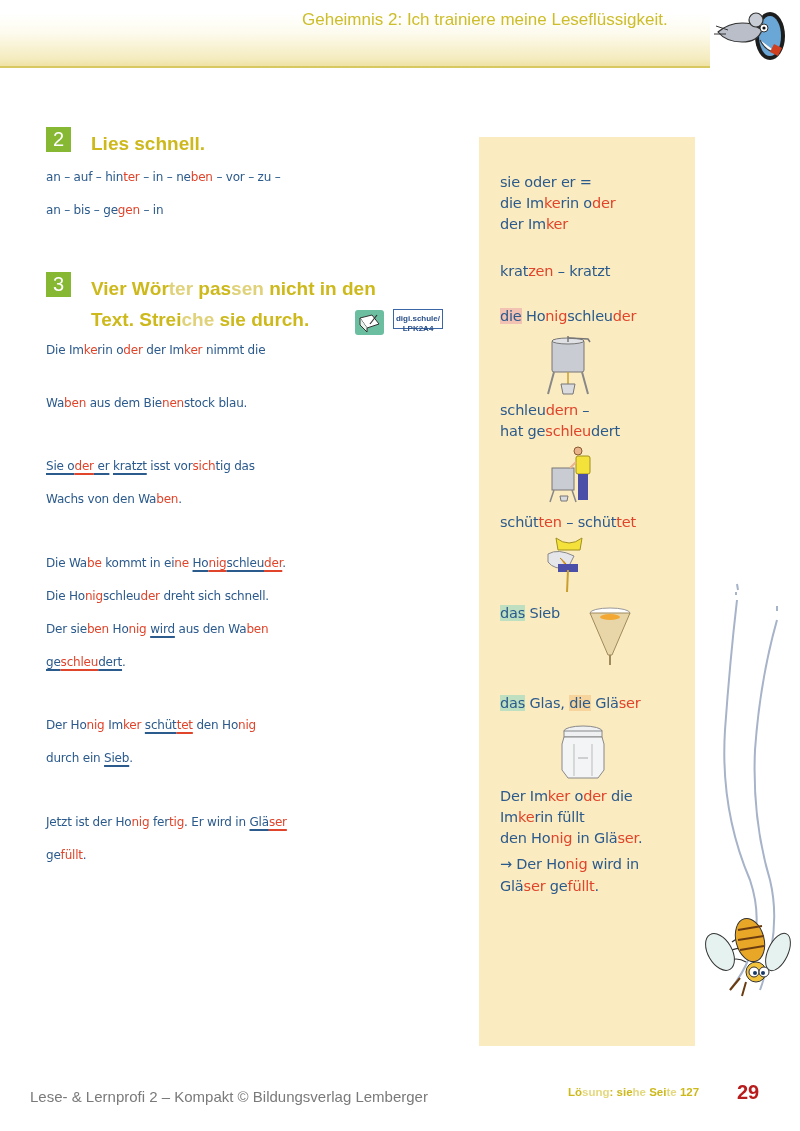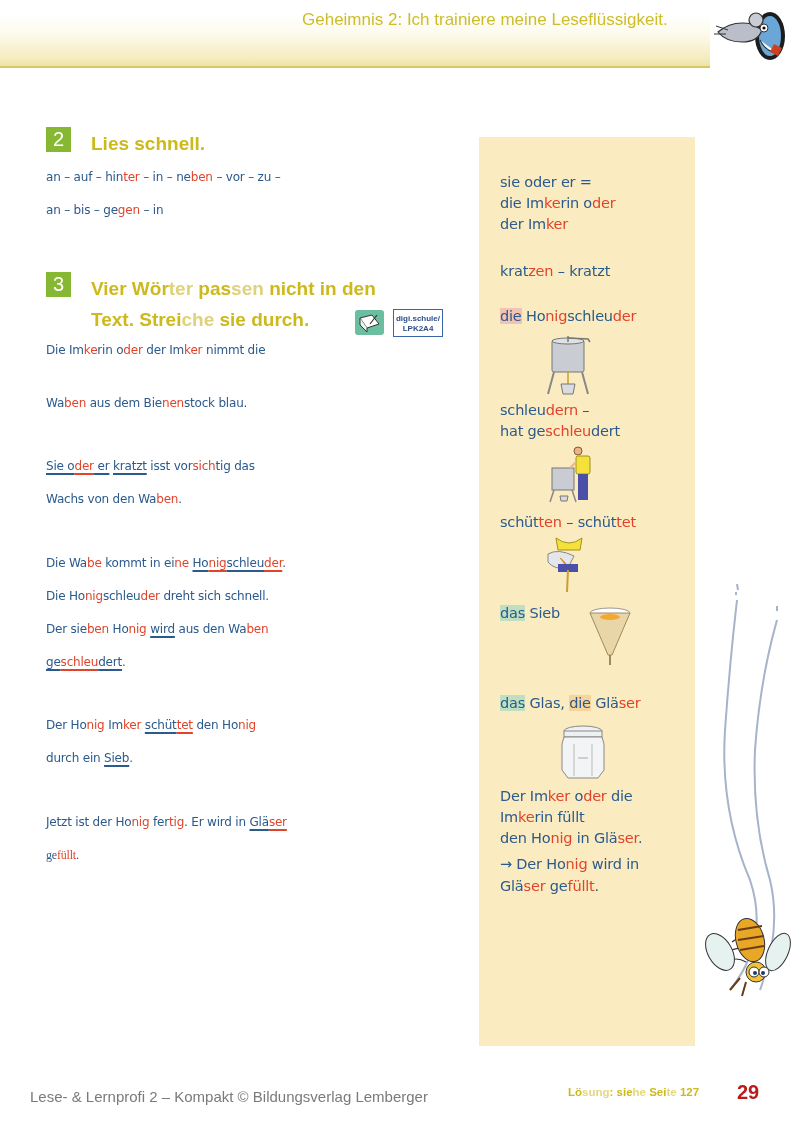--- a/index.html
+++ b/index.html
@@ -32,21 +32,21 @@
       font-size: 12px; color: #2b5a8c; white-space: nowrap; letter-spacing: -0.2px;
     }
     .r { color: #e0442a; }
     .u { text-decoration: underline; text-decoration-thickness: 1.5px; text-underline-offset: 3px; }
 
     .icon-tablet {
       position: absolute; left: 355px; top: 310px; width: 29px; height: 25px;
       background: #6cbea1; border-radius: 3px;
     }
     .icon-link {
-      position: absolute; left: 393px; top: 309px; width: 50px; height: 28px;
+      position: absolute; left: 393px; top: 309px; width: 50px; height: 20px;
       border: 1px solid #3a66a6; background: #fff; color: #2a4f8a;
       font-family: "Liberation Sans", sans-serif; font-size: 8px; line-height: 10px;
       text-align: center; padding-top: 4px; font-weight: bold;
     }
 
     .side-panel {
       position: absolute; left: 479px; top: 137px; width: 216px; height: 909px;
       background: #fbebc0;
     }
     .sp {
@@ -119,21 +119,21 @@
     <div class="line" style="top: 396px;"><span>Wa</span><span class="r">ben</span><span> aus dem Bie</span><span class="r">nen</span><span>stock blau.</span></div>
     <div class="line" style="top: 459px;"><span class="u">Sie o</span><span class="u r">der</span><span class="u"> er</span><span> </span><span class="u">kratzt</span><span> isst vor</span><span class="r">sich</span><span>tig das</span></div>
     <div class="line" style="top: 492px;"><span>Wachs von den Wa</span><span class="r">ben</span><span>.</span></div>
     <div class="line" style="top: 556px;"><span>Die Wa</span><span class="r">be</span><span> kommt in ei</span><span class="r">ne</span><span> </span><span class="u">Ho</span><span class="u r">nig</span><span class="u">schleu</span><span class="u r">der</span><span>.</span></div>
     <div class="line" style="top: 589px;"><span>Die Ho</span><span class="r">nig</span><span>schleu</span><span class="r">der</span><span> dreht sich schnell.</span></div>
     <div class="line" style="top: 622px;"><span>Der sie</span><span class="r">ben</span><span> Ho</span><span class="r">nig</span><span> </span><span class="u">wird</span><span> aus den Wa</span><span class="r">ben</span></div>
     <div class="line" style="top: 655px;"><span class="u">ge</span><span class="u r">schleu</span><span class="u">dert</span><span>.</span></div>
     <div class="line" style="top: 718px;"><span>Der Ho</span><span class="r">nig</span><span> Im</span><span class="r">ker</span><span> </span><span class="u">schüt</span><span class="u r">tet</span><span> den Ho</span><span class="r">nig</span></div>
     <div class="line" style="top: 751px;"><span>durch ein </span><span class="u">Sieb</span><span>.</span></div>
     <div class="line" style="top: 815px;"><span>Jetzt ist der Ho</span><span class="r">nig</span><span> fer</span><span class="r">tig</span><span>. Er wird in </span><span class="u">Glä</span><span class="u r">ser</span></div>
-    <div class="line" style="top: 848px; font-family: Liberation Serif, serif;"><span>ge</span><span class="r">füllt</span><span>.</span></div>
+    <div class="line" style="top: 848px;"><span>ge</span><span class="r">füllt</span><span>.</span></div>
   </div>
 
 <div class="side-panel"></div>
 <div id="side-lines">
     <div class="sp" style="top: 172px; left: 500px;"><span>sie oder er =</span></div>
     <div class="sp" style="top: 193px; left: 500px;"><span>die Im</span><span class="r">ke</span><span>rin o</span><span class="r">der</span></div>
     <div class="sp" style="top: 214px; left: 500px;"><span>der Im</span><span class="r">ker</span></div>
     <div class="sp" style="top: 261px; left: 500px;"><span>krat</span><span class="r">zen</span><span> – kratzt</span></div>
     <div class="sp" style="top: 306px; left: 500px;"><span class="hl-red">die</span><span> Ho</span><span class="r">nig</span><span>schleu</span><span class="r">der</span></div>
     <div class="sp" style="top: 400px; left: 500px;"><span>schleu</span><span class="r">dern</span><span> –</span></div>

